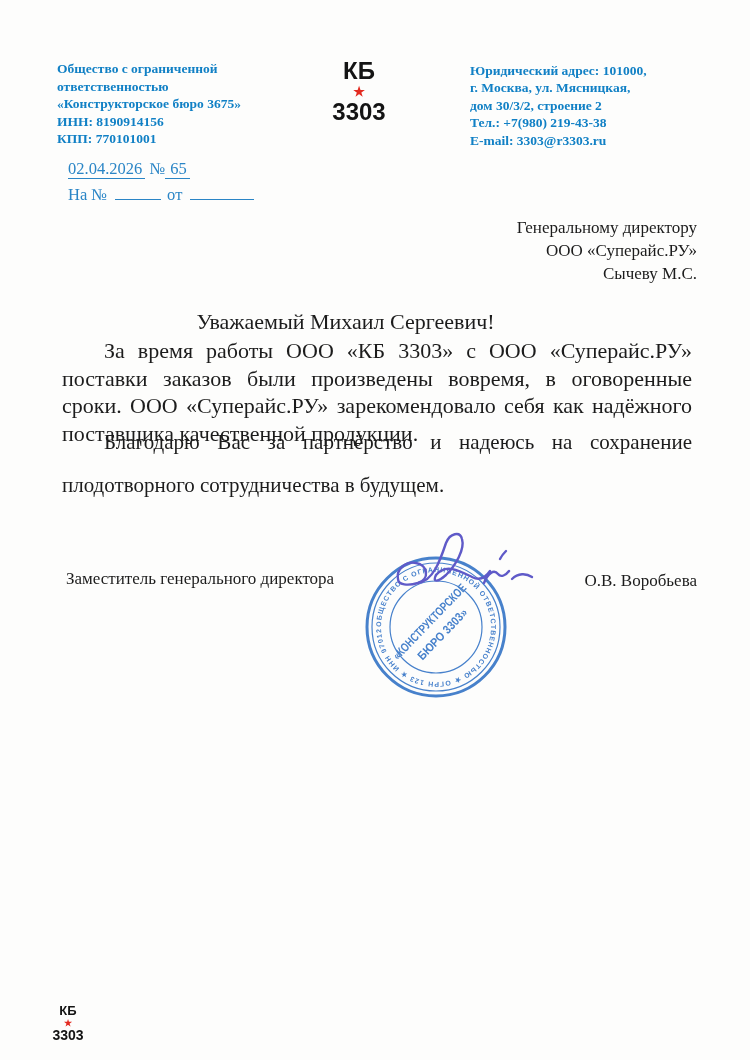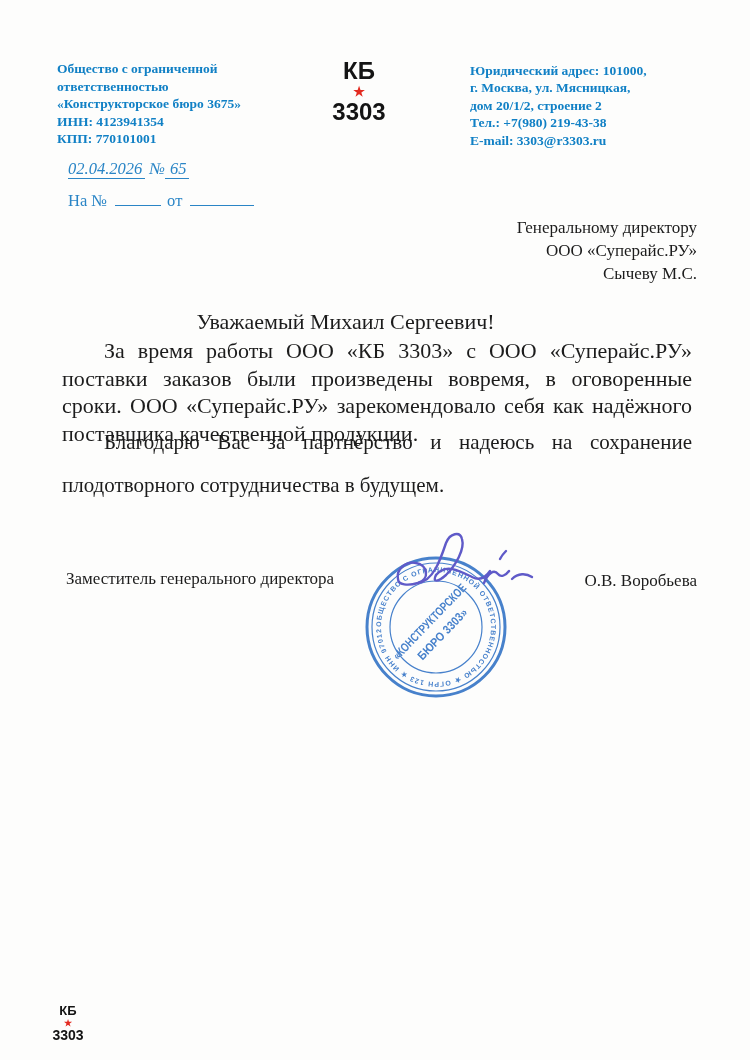--- a/index.html
+++ b/index.html
@@ -20,21 +20,21 @@
   }
   .logo {
     position:absolute; left:328px; top:58px; width:62px; text-align:center;
     font-family:"Liberation Sans", sans-serif; font-weight:bold; color:#141414;
   }
   .logo .logo-top { font-size:24px; line-height:26px; }
   .logo .logo-star { font-size:13px; line-height:15px; color:#e32a20; }
   .logo .logo-bottom { font-size:24px; line-height:26px; }
   
   .ref { position:absolute; left:68px; top:159px; color:#2a85c6; font-size:16.5px; }
-  .ref-line1 { margin-bottom:11px;font-style:italic; }
+  .ref-line1 { margin-bottom:5px; }
   .u { border-bottom:1.4px solid #2a85c6; }
   .date-u { padding-right:3px; }
   .num-u { padding-left:5px; padding-right:3px; }
   .blank { display:inline-block; border-bottom:1.4px solid #2a85c6; height:16px; vertical-align:baseline; }
   .blank1 { width:46px; margin-left:8px; margin-right:6px; }
   .blank2 { width:64px; margin-left:8px; }
   
   .addressee {
     position:absolute; right:53px; top:216px; text-align:right;
     font-size:17px; line-height:23px;
@@ -68,34 +68,34 @@
 </style>
 </head>
 <body>
 
 <div class="page">
 
   <div class="lh-left">
     <div>Общество с ограниченной</div>
     <div>ответственностью</div>
     <div>«Конструкторское бюро 3675»</div>
-    <div>ИНН: 4123941354</div>
+    <div>ИНН: 8190914156</div>
     <div>КПП: 770101001</div>
   </div>
 
   <div class="logo">
     <div class="logo-top">КБ</div>
     <div class="logo-star">★</div>
     <div class="logo-bottom">3303</div>
   </div>
 
   <div class="lh-right">
     <div>Юридический адрес: 101000,</div>
     <div>г. Москва, ул. Мясницкая,</div>
-    <div>дом 20/1/2, строение 2</div>
+    <div>дом 30/3/2, строение 2</div>
     <div>Тел.: +7(980) 219-43-38</div>
     <div>E-mail: 3303@r3303.ru</div>
   </div>
 
   <div class="ref">
     <div class="ref-line1">
       <span class="u date-u">02.04.2026</span>
       <span>№</span><span class="u num-u">65</span>
     </div>
     <div class="ref-line2">

